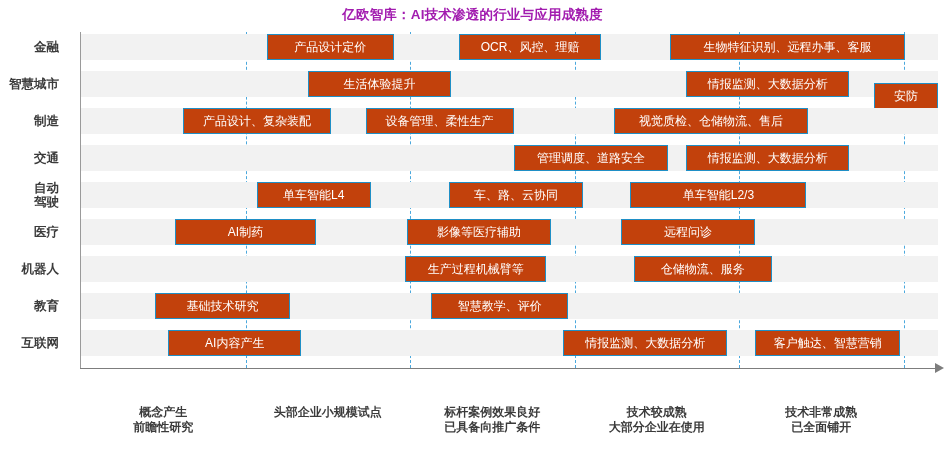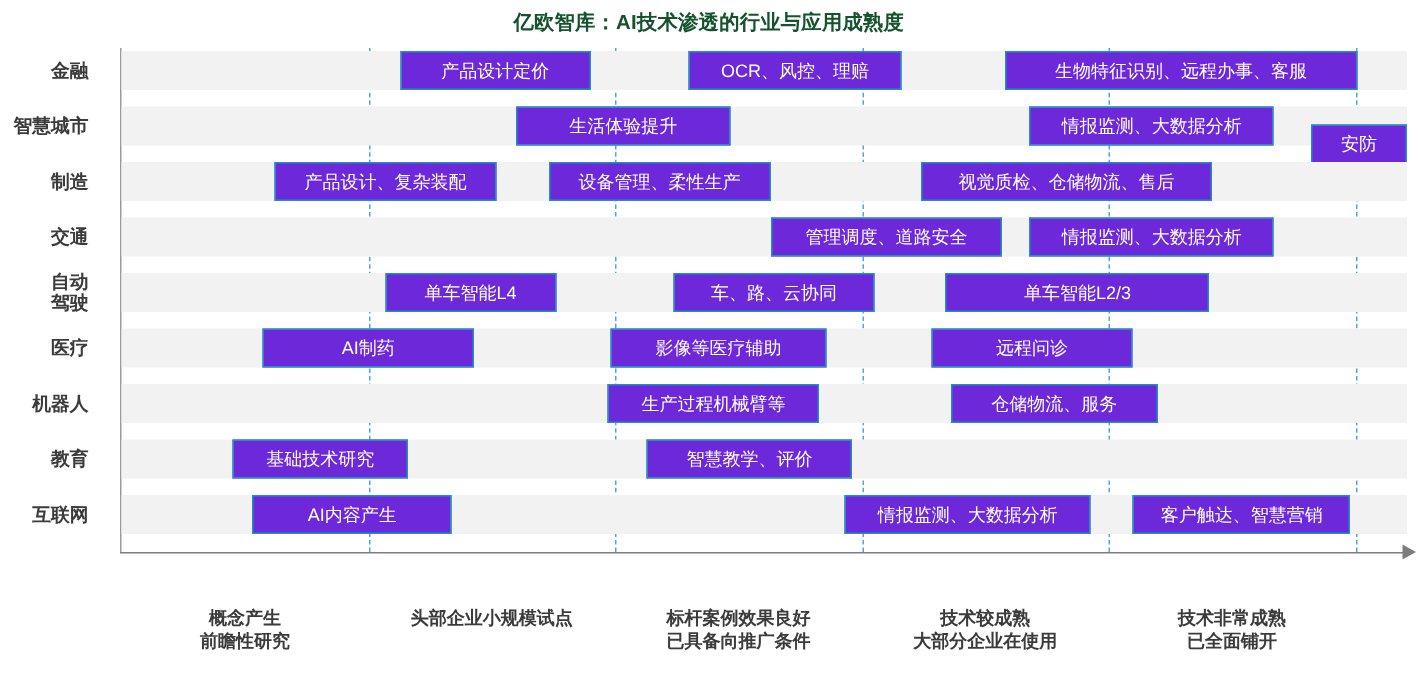--- a/index.html
+++ b/index.html
@@ -20,21 +20,21 @@
     width: 945px;
     height: 450px;
   }
   .chart-title {
     position: absolute;
     left: 0; top: 6px;
     width: 945px;
     text-align: center;
     font-size: 13.5px;
     font-weight: bold;
-    color: #14532d;
+    color: #a21caf;
     letter-spacing: 0.2px;
   }
   .plot {
     position: absolute;
     left: 80px;
     top: 30px;
     width: 858px;
     height: 340px;
   }
   .axis-line-v {
@@ -82,21 +82,21 @@
     text-align: right;
     font-size: 12.5px;
     color: #3b3b3b;
     font-weight: bold;
     line-height: 14px;
     width: 120px;
   }
   .bar {
     position: absolute;
     height: 26px;
-    background: #6d28d9;
+    background: #c2410c;
     border: 1px solid #1f8fc6;
     box-sizing: border-box;
     color: #ffffff;
     font-size: 12px;
     line-height: 24px;
     text-align: center;
     white-space: nowrap;
     overflow: hidden;
   }
   .axis-cat {
@@ -135,21 +135,21 @@
       <div class="gridline" style="left: 494.5px;"></div>
       <div class="gridline" style="left: 659px;"></div>
       <div class="gridline" style="left: 823.5px;"></div>
       <div class="row-band" style="top: 4px;"></div>
       <div class="row-label" style="top: 10px;"><span>金融</span></div>
       <div class="bar" style="left: 186.885px; width: 126.665px; top: 4px;">产品设计定价</div>
       <div class="bar" style="left: 379.35px; width: 141.47px; top: 4px;">OCR、风控、理赔</div>
       <div class="bar" style="left: 589.91px; width: 235px; top: 4px;">生物特征识别、远程办事、客服</div>
       <div class="row-band" style="top: 41px;"></div>
       <div class="row-label" style="top: 47px;"><span>智慧城市</span></div>
-      <div class="bar" style="left: 228.01px; width: 143.115px; top: 41px; margin-left: 36px;">生活体验提升</div>
+      <div class="bar" style="left: 228.01px; width: 143.115px; top: 41px;">生活体验提升</div>
       <div class="bar" style="left: 606.36px; width: 162.855px; top: 41px;">情报监测、大数据分析</div>
       <div class="bar" style="left: 793.89px; width: 64.11px; top: 53px;">安防</div>
       <div class="row-band" style="top: 78px;"></div>
       <div class="row-label" style="top: 84px;"><span>制造</span></div>
       <div class="bar" style="left: 102.99px; width: 148.05px; top: 78px;">产品设计、复杂装配</div>
       <div class="bar" style="left: 285.585px; width: 148.05px; top: 78px;">设备管理、柔性生产</div>
       <div class="bar" style="left: 533.98px; width: 194.11px; top: 78px;">视觉质检、仓储物流、售后</div>
       <div class="row-band" style="top: 115px;"></div>
       <div class="row-label" style="top: 121px;"><span>交通</span></div>
       <div class="bar" style="left: 433.635px; width: 154.63px; top: 115px;">管理调度、道路安全</div>
@@ -163,21 +163,21 @@
       <div class="row-label" style="top: 195px;"><span>医疗</span></div>
       <div class="bar" style="left: 94.765px; width: 141.47px; top: 189px;">AI制药</div>
       <div class="bar" style="left: 326.71px; width: 144.76px; top: 189px;">影像等医疗辅助</div>
       <div class="bar" style="left: 540.56px; width: 134.89px; top: 189px;">远程问诊</div>
       <div class="row-band" style="top: 226px;"></div>
       <div class="row-label" style="top: 232px;"><span>机器人</span></div>
       <div class="bar" style="left: 325px; width: 141.47px; top: 226px;">生产过程机械臂等</div>
       <div class="bar" style="left: 553.72px; width: 138.18px; top: 226px;">仓储物流、服务</div>
       <div class="row-band" style="top: 263px;"></div>
       <div class="row-label" style="top: 269px;"><span>教育</span></div>
-      <div class="bar" style="left: 75.025px; width: 117px; top: 263px; font-family: Liberation Serif, serif;">基础技术研究</div>
+      <div class="bar" style="left: 75.025px; width: 135px; top: 263px; font-family: Liberation Serif, serif;">基础技术研究</div>
       <div class="bar" style="left: 351.385px; width: 136.535px; top: 263px;">智慧教学、评价</div>
       <div class="row-band" style="top: 300px;"></div>
       <div class="row-label" style="top: 306px;"><span>互联网</span></div>
       <div class="bar" style="left: 88.185px; width: 133.245px; top: 300px;">AI内容产生</div>
       <div class="bar" style="left: 482.985px; width: 164.5px; top: 300px;">情报监测、大数据分析</div>
       <div class="bar" style="left: 675.45px; width: 144.76px; top: 300px;">客户触达、智慧营销</div>
       <div class="axis-cat" style="left: 3.25px; width: 160px;"><span>概念产生</span><br><span>前瞻性研究</span></div>
       <div class="axis-cat" style="left: 167.75px; width: 160px;"><span>头部企业小规模试点</span></div>
       <div class="axis-cat" style="left: 332.25px; width: 160px;"><span>标杆案例效果良好</span><br><span>已具备向推广条件</span></div>
       <div class="axis-cat" style="left: 496.75px; width: 160px;"><span>技术较成熟</span><br><span>大部分企业在使用</span></div>

